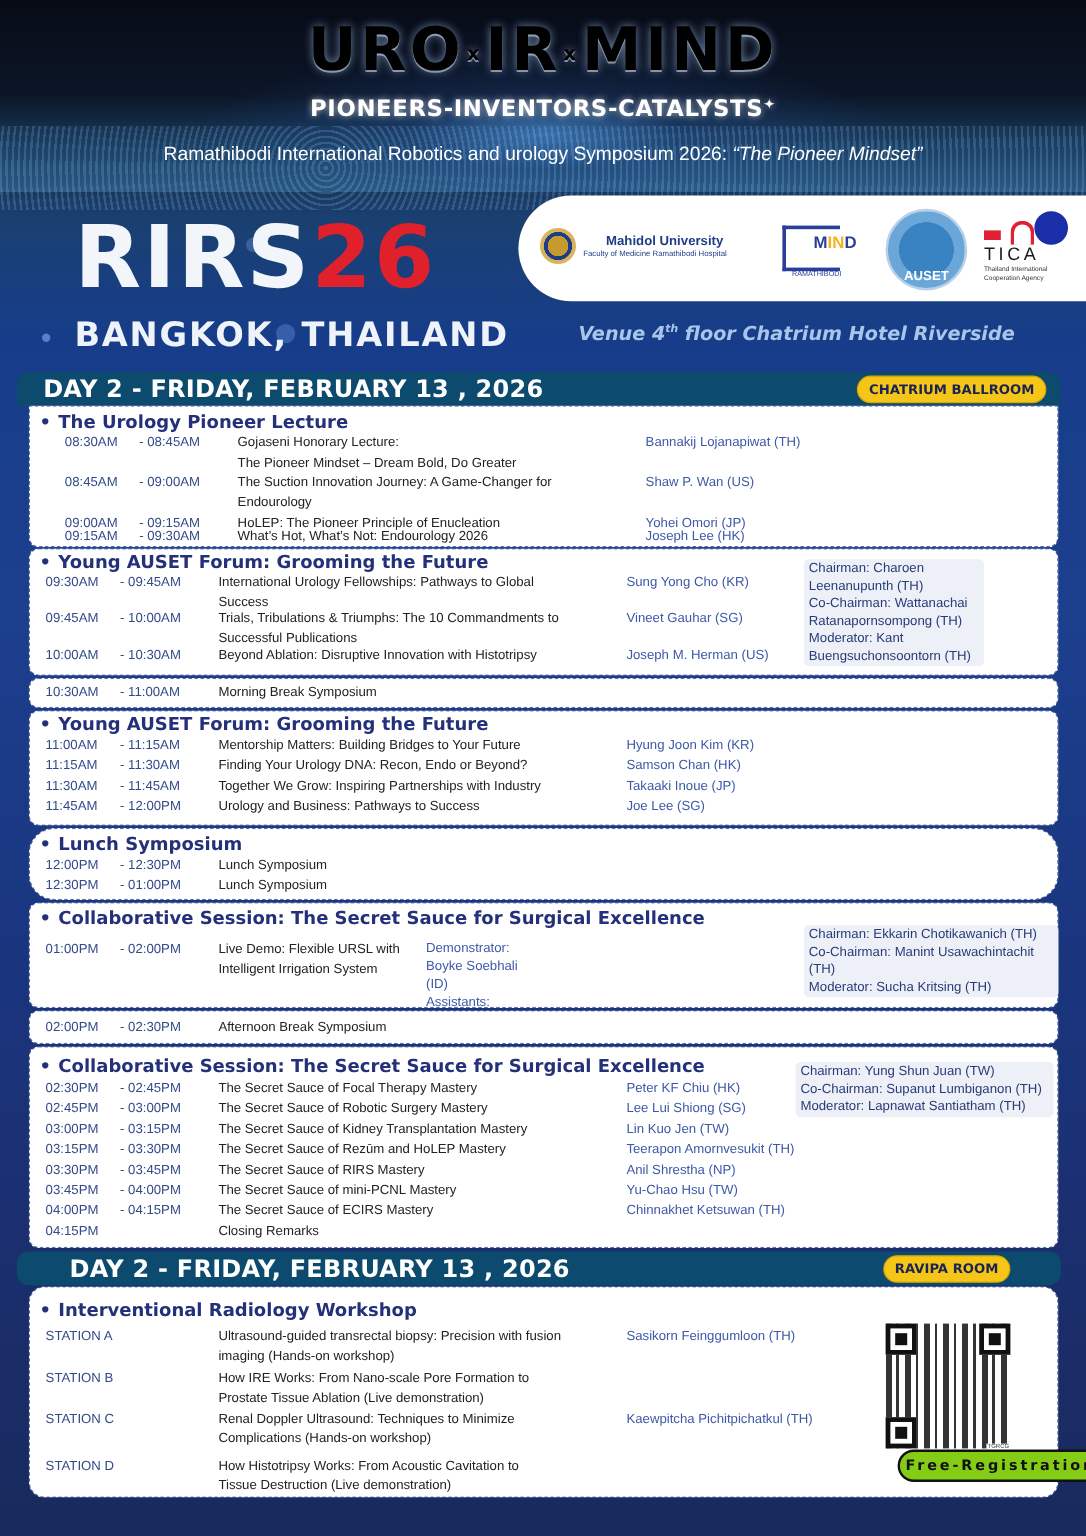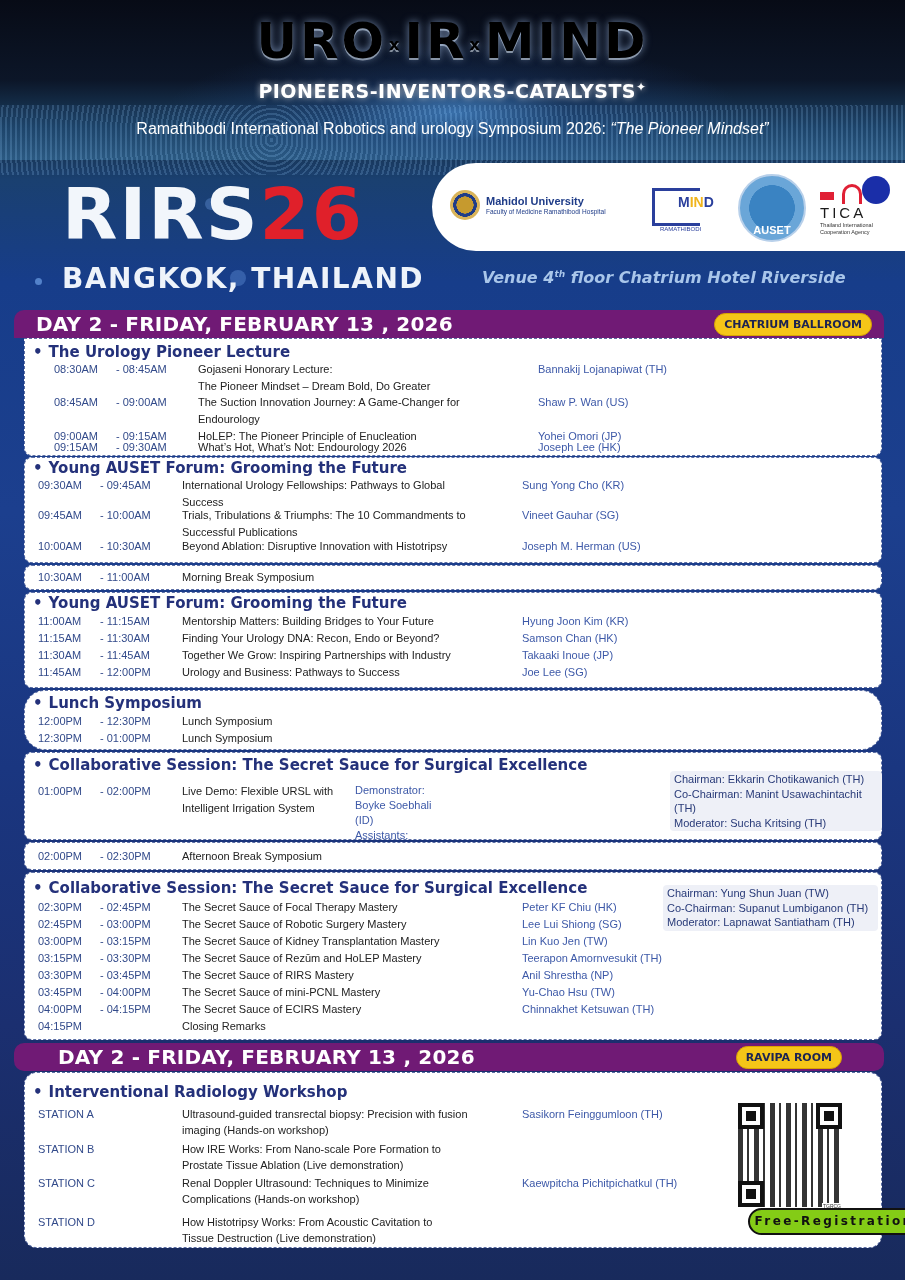--- a/index.html
+++ b/index.html
@@ -43,42 +43,42 @@
   .brand .r { color: #e0202a; }
   .city { position: absolute; left: 62px; top: 262px; font-family: "DejaVu Sans", sans-serif; font-weight: bold; font-size: 28px; color: #eef3fa; letter-spacing: 1.5px; }
   .dot { position: absolute; border-radius: 50%; background: rgba(110,160,230,0.7); }
 
   .partner-pill {
     position: absolute; left: 432px; top: 163px; width: 480px; height: 88px;
     background: #ffffff; border-radius: 44px 0 0 44px;
   }
   .mahidol { position: absolute; left: 450px; top: 190px; display: flex; align-items: center; gap: 6px; }
   .mahidol .seal { width: 30px; height: 30px; border-radius: 50%; background: radial-gradient(circle, #c69a2e 0 40%, #1f3c88 41% 55%, #d9b45a 56% 100%); }
-  .mahidol .t1 { font-size: 11px; color: #1f3c88; font-weight: bold; line-height: 1.1; }
+  .mahidol .t1 { font-size: 11px; color: #1f3c88; font-weight: bold; line-height: 1.1; margin-left: 19px; }
   .mahidol .t2 { font-size: 6.5px; color: #1f3c88; }
   .mind-logo { position: absolute; left: 642px; top: 180px; width: 90px; height: 60px; }
   .mind-logo .box { position: absolute; left: 10px; top: 8px; width: 48px; height: 38px; border: 3px solid #2a3f9c; border-right: none; }
   .mind-logo .word { position: absolute; left: 36px; top: 14px; font-size: 14px; font-weight: bold; color: #2a3f9c; }
   .mind-logo .word b { color: #f0b41c; }
   .mind-logo .sub { position: absolute; left: 18px; top: 46px; font-size: 6px; color: #2a3f9c; }
   .auset-logo { position: absolute; left: 738px; top: 174px; width: 68px; height: 68px; border-radius: 50%; background: radial-gradient(circle, #3a83c2 0 50%, #6aa6d8 51% 100%); border: 2px solid #b8d0ea; }
   .auset-logo span { position: absolute; left: 0; width: 100%; text-align: center; bottom: 4px; font-size: 11px; font-weight: bold; color: #ffffff; }
   .tica-logo { position: absolute; left: 820px; top: 176px; width: 80px; height: 60px; }
   .tica-logo .c1 { position: absolute; left: 42px; top: 0; width: 28px; height: 28px; border-radius: 50%; background: #1a2ea8; }
   .tica-logo .c2 { position: absolute; left: 22px; top: 8px; width: 20px; height: 20px; border-radius: 50% 50% 0 0; border: 3px solid #e02035; border-bottom: none; }
   .tica-logo .sq { position: absolute; left: 0; top: 16px; width: 14px; height: 8px; background: #e02035; }
   .tica-logo .w { position: absolute; left: 0; top: 28px; font-size: 15px; letter-spacing: 3px; color: #1a1a1a; }
   .tica-logo .s { position: absolute; left: 0; top: 46px; font-size: 5.5px; color: #333; line-height: 1.2; }
 
   .venue { position: absolute; left: 482px; top: 268px; font-family: "DejaVu Sans", sans-serif; font-style: italic; font-weight: bold; font-size: 16px; color: #a9c6ea; }
   .venue sup { font-size: 9px; }
 
   .day-bar {
     position: absolute; left: 14px; width: 870px; height: 28px;
-    background: #701a75; border-radius: 10px 10px 0 0;
+    background: #0c4a6e; border-radius: 10px 10px 0 0;
     display: flex; align-items: center; justify-content: space-between; padding: 0 12px 0 22px;
   }
   .day-bar .label { font-family: "DejaVu Sans", sans-serif; font-weight: bold; font-size: 20px; color: #ffffff; letter-spacing: 0.2px; }
   .room-badge { background: #f5c518; color: #1b2352; font-family: "DejaVu Sans", sans-serif; font-weight: bold; font-size: 11px; padding: 4px 9px; border-radius: 12px; border: 1.5px solid #d9a400; }
 
   .card {
     position: absolute; left: 24px; width: 858px; background: #ffffff;
     border: 1px dashed #5b6ea5; border-radius: 8px;
   }
   .sec-title { position: absolute; left: 8px; font-family: "DejaVu Sans", sans-serif; font-weight: bold; font-size: 15px; color: #24317a; }
@@ -184,20 +184,23 @@
     <span class="t2c">- 10:00AM</span>
     <span class="tt" style="width:330px;">Trials, Tribulations &amp; Triumphs: The 10 Commandments to Successful Publications</span>
     <span class="sp">Vineet Gauhar (SG)</span>
   </div>
   <div class="row" style="top:80px;">
     <span class="t1c">10:00AM</span>
     <span class="t2c">- 10:30AM</span>
     <span class="tt">Beyond Ablation: Disruptive Innovation with Histotripsy</span>
     <span class="sp">Joseph M. Herman (US)</span>
   </div>
+  <div class="chair" style="top:8px;width:150px;white-space:pre-line;">Chairman: Charoen Leenanupunth (TH)
+Co-Chairman: Wattanachai Ratanapornsompong (TH)
+Moderator: Kant Buengsuchonsoontorn (TH)</div>
 </div>
 
 <div class="card" style="top:565px;height:25px;">
   <div class="row" style="top:3px;">
     <span class="t1c">10:30AM</span>
     <span class="t2c">- 11:00AM</span>
     <span class="tt">Morning Break Symposium</span>
   </div>
 </div>
 

